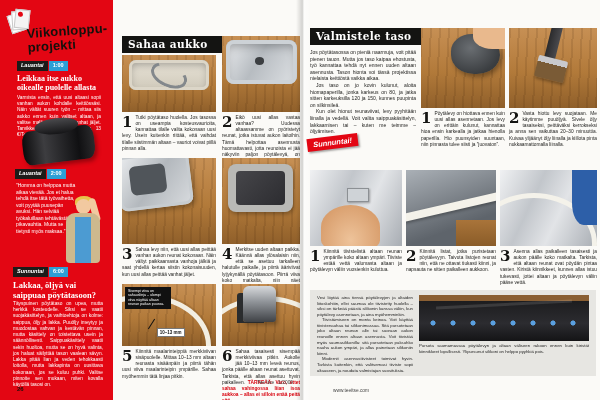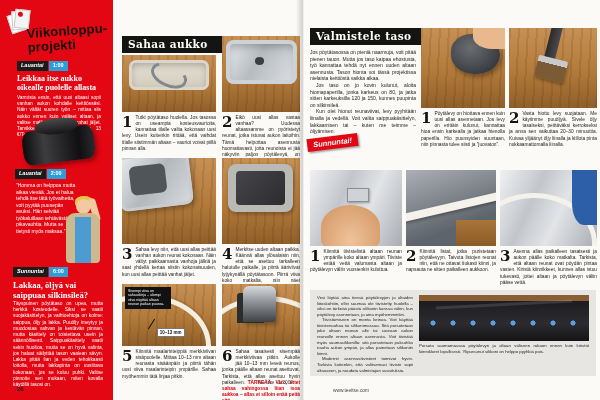--- a/index.html
+++ b/index.html
@@ -147,21 +147,21 @@
       <div class="head"></div>
       <div class="arm"></div>
       <div class="vest"></div>
       <div class="shirt"></div>
     </div>
 
     <div class="badge" style="left:13px; top:267px;">
       <span class="day">Sunnuntai</span>
       <span class="time">6:00</span>
     </div>
-    <div class="sb-head" style="left:13px; top:281px; width:92px; font-size:8.5px;">Lakkaa, öljyä vai saippuaa silkinsileä?</div>
+    <div class="sb-head" style="left:13px; top:281px; width:92px; font-size:8.5px;">Lakkaa, öljyä vai saippuaa pöytätasoon?</div>
     <div class="sb-text" style="left:13px; top:301px; width:90px;">Täyspuinen pöytätaso on upea, mutta herkkä kosteudelle. Siksi se vaatii suojakäsittelyn, ja vaihtoehtoja on kolme: saippua, öljy ja lakka. Puuöljy imeytyy ja muodostaa vahvan ja kestävän pinnan, mutta käsittely on toistettava usein ja säännöllisesti. Saippuakäsittely vaatii sekin huoltoa, mutta se on hyvä valinta, jos haluat säilyttää tason vaalean sävyn. Lakka pitää lian ja veden tehokkaasti loitolla, mutta lakkapinta on uusittava kokonaan, jos se kuluu puhki. Valitse pinnoite sen mukaan, miten kovalla käytöllä tasosi on.</div>
     <div class="sb-page">26</div>
   </div>
 
   <div class="page-left">
     <div class="secbar" style="left:9px; top:28px; width:116px;">Sahaa aukko</div>
 
     <div class="ph wood ph-oldsink" style="left:9px; top:47px; width:94px; height:57px;"></div>
     <div class="step" style="left:9px; top:107px; width:94px;">
       <span class="num">1</span><span>Tutki pöytätaso huolella. Jos tasossa on useampia kosteusvaurioita, kannattaa tilalle valita kokonaan uusi levy. Usein kuitenkin riittää, että vaihdat tilalle siistimmän altaan – vauriot voivat piillä pinnan alla.</span>

